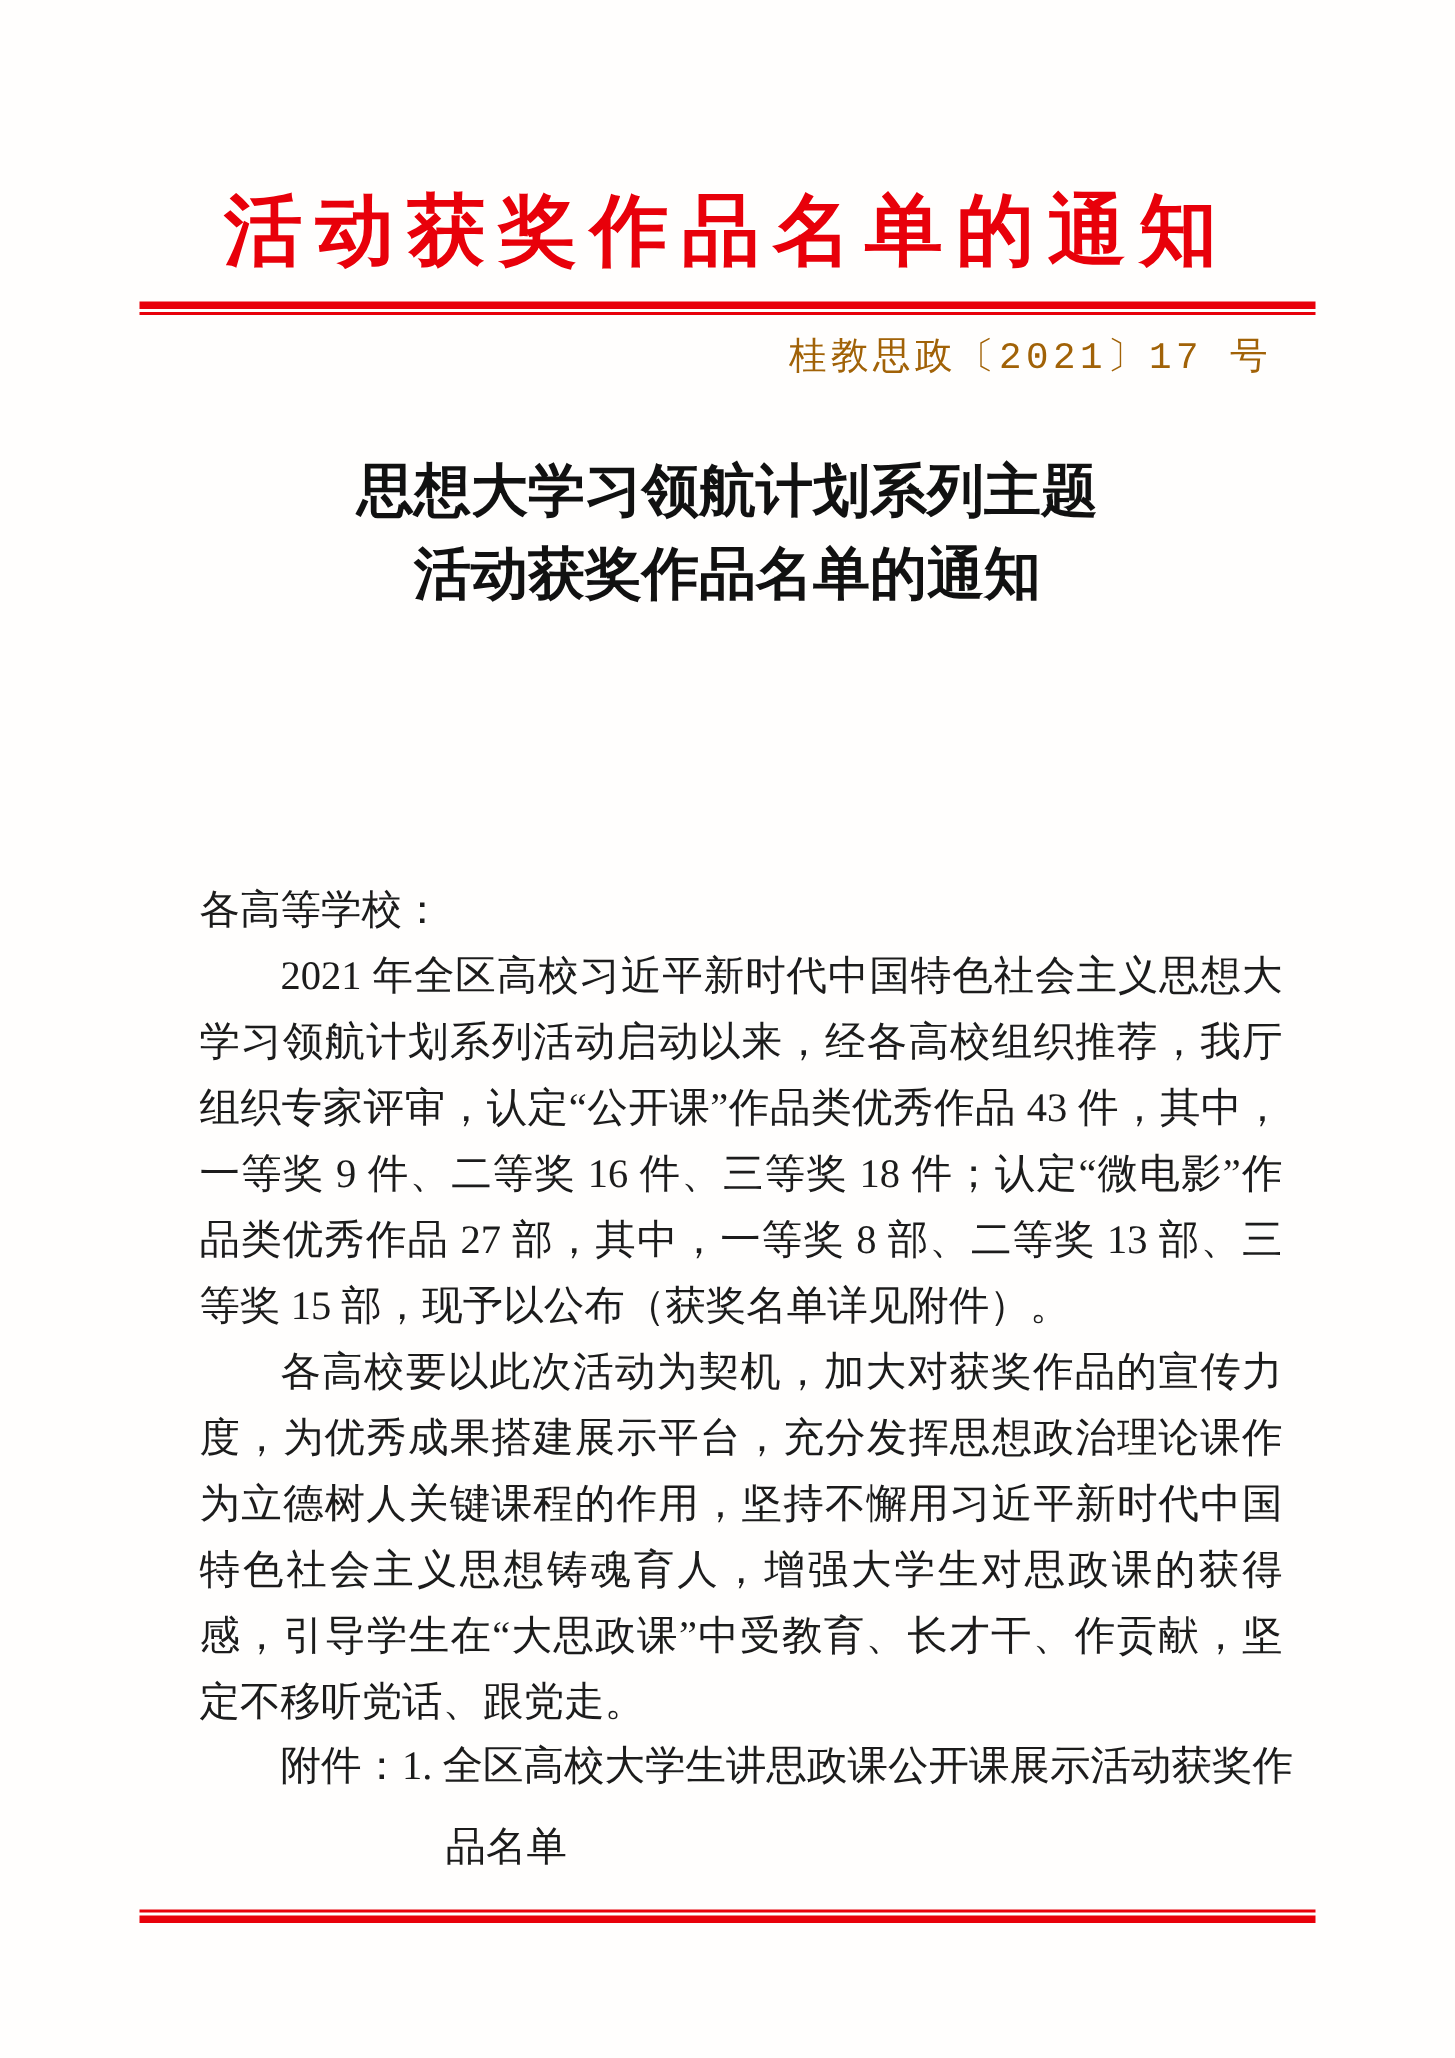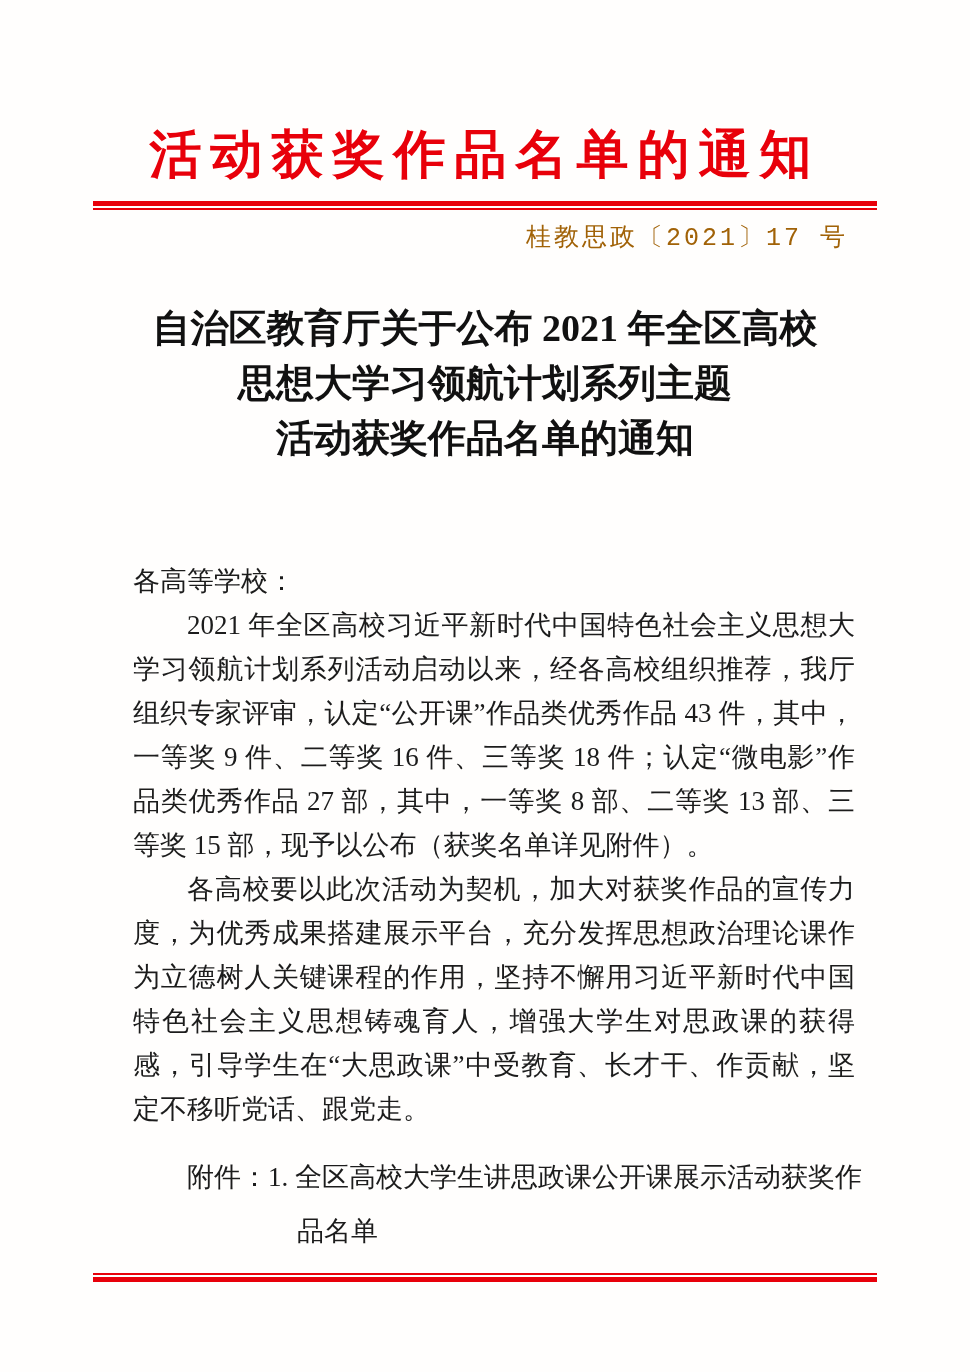--- a/index.html
+++ b/index.html
@@ -59,21 +59,21 @@
     font-size: 38px;
     font-weight: bold;
     line-height: 55px;
     color: #111111;
   }
   .doc-title .title-line { white-space: nowrap; }
 
   
   .body-text {
     position: absolute;
-    top: 559px;
+    top: 584px;
     left: 133px;
     width: 722px;
     font-size: 27px;
     line-height: 44px;
     text-align: justify;
     color: #1c1c1c;
   }
   .body-text p { margin: 0; }
   .body-text p.para { text-indent: 2em; }
 
@@ -99,21 +99,20 @@
 
   <div class="rule rule-top">
     <div class="thick"></div>
     <div class="gap"></div>
     <div class="thin"></div>
   </div>
 
   <div class="doc-number">桂教思政〔2021〕17 号</div>
 
   <div class="doc-title">
-    <div class="title-line">自治区教育厅关于公布 2021 年全区高校</div>
     <div class="title-line">思想大学习领航计划系列主题</div>
     <div class="title-line">活动获奖作品名单的通知</div>
   </div>
 
   <div class="body-text">
     <p class="salutation">各高等学校：</p>
     <p class="para">2021 年全区高校习近平新时代中国特色社会主义思想大学习领航计划系列活动启动以来，经各高校组织推荐，我厅组织专家评审，认定“公开课”作品类优秀作品 43 件，其中，一等奖 9 件、二等奖 16 件、三等奖 18 件；认定“微电影”作品类优秀作品 27 部，其中，一等奖 8 部、二等奖 13 部、三等奖 15 部，现予以公布（获奖名单详见附件）。</p>
     <p class="para">各高校要以此次活动为契机，加大对获奖作品的宣传力度，为优秀成果搭建展示平台，充分发挥思想政治理论课作为立德树人关键课程的作用，坚持不懈用习近平新时代中国特色社会主义思想铸魂育人，增强大学生对思政课的获得感，引导学生在“大思政课”中受教育、长才干、作贡献，坚定不移听党话、跟党走。</p>
   </div>
 

